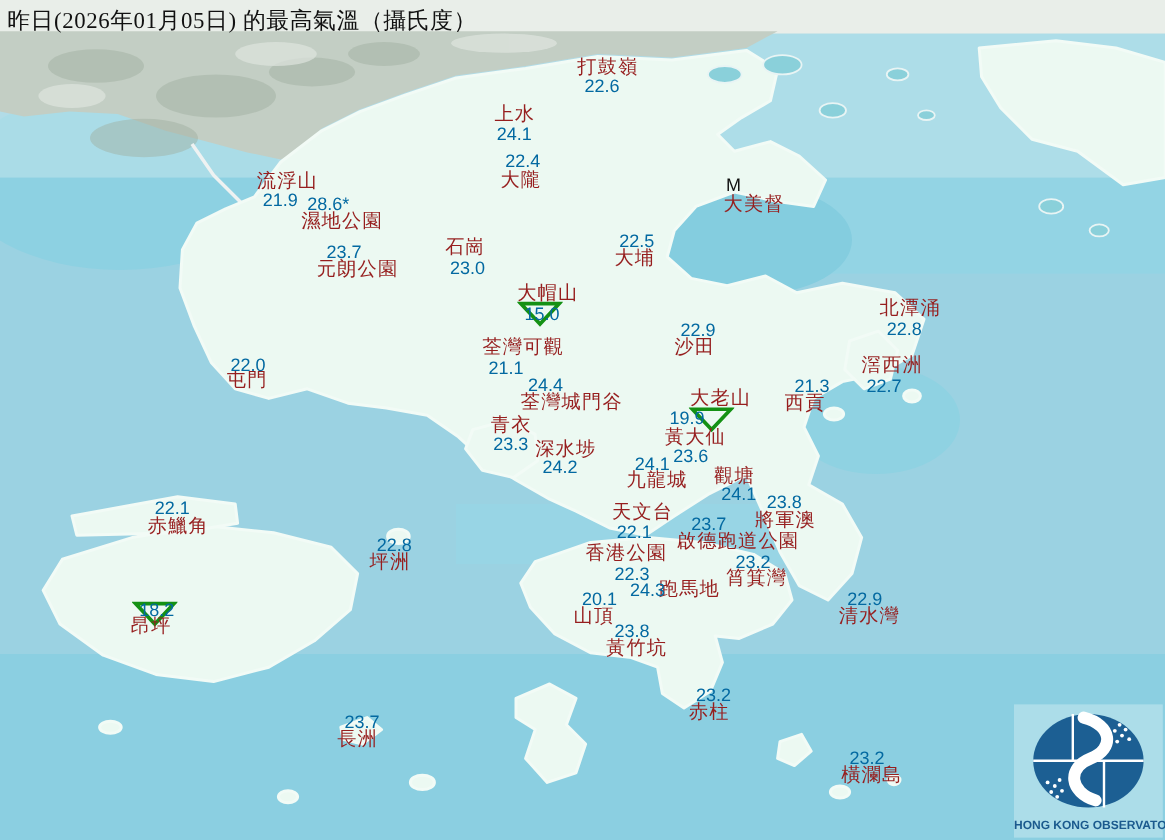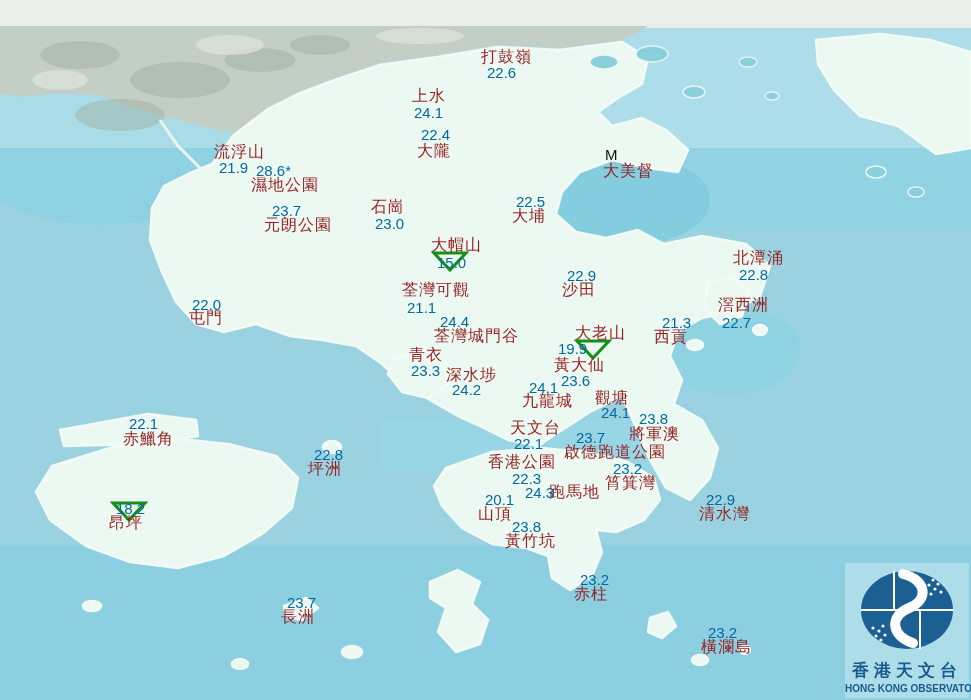--- a/index.html
+++ b/index.html
@@ -98,20 +98,21 @@
       <ellipse cx="604" cy="62" rx="14" ry="7"></ellipse>
       <ellipse cx="652" cy="54" rx="16" ry="8"></ellipse>
       <ellipse cx="694" cy="92" rx="11" ry="6"></ellipse>
       <ellipse cx="748" cy="62" rx="9" ry="5"></ellipse>
       <ellipse cx="772" cy="96" rx="7" ry="4"></ellipse>
       <ellipse cx="876" cy="172" rx="10" ry="6"></ellipse>
       <ellipse cx="916" cy="192" rx="8" ry="5"></ellipse>
     </g>
   </svg>
 
+  <div class="title">昨日(2026年01月05日) 的最高氣溫（攝氏度）</div>
 
   <div class="layer">
       <span class="sname" style="left: 481px; top: 49px;">打鼓嶺</span>
       <span class="svalue" style="left: 487px; top: 65px;">22.6</span>
       <span class="sname" style="left: 412px; top: 88px;">上水</span>
       <span class="svalue" style="left: 414px; top: 105px;">24.1</span>
       <span class="sname" style="left: 417px; top: 143px;">大隴</span>
       <span class="svalue" style="left: 421px; top: 127px;">22.4</span>
       <span class="sname" style="left: 214px; top: 144px;">流浮山</span>
       <span class="svalue" style="left: 219px; top: 160px;">21.9</span>
@@ -209,17 +210,16 @@
         <circle cx="34" cy="-18" r="1.6"></circle>
           <circle cx="24" cy="-16" r="1.6"></circle>
         <circle cx="-26" cy="30" r="1.6"></circle>
           <circle cx="-31" cy="26" r="1.6"></circle>
         <circle cx="-22" cy="25" r="1.6"></circle>
           <circle cx="-28" cy="21" r="1.6"></circle>
         <circle cx="-34" cy="18" r="1.6"></circle>
           <circle cx="-24" cy="16" r="1.6"></circle>
       </g>
     </svg>
-    <div class="zh">香港天文台</div>
     <div class="en">HONG KONG OBSERVATORY</div>
   </div>
 
 </div>
 
 </body></html>

